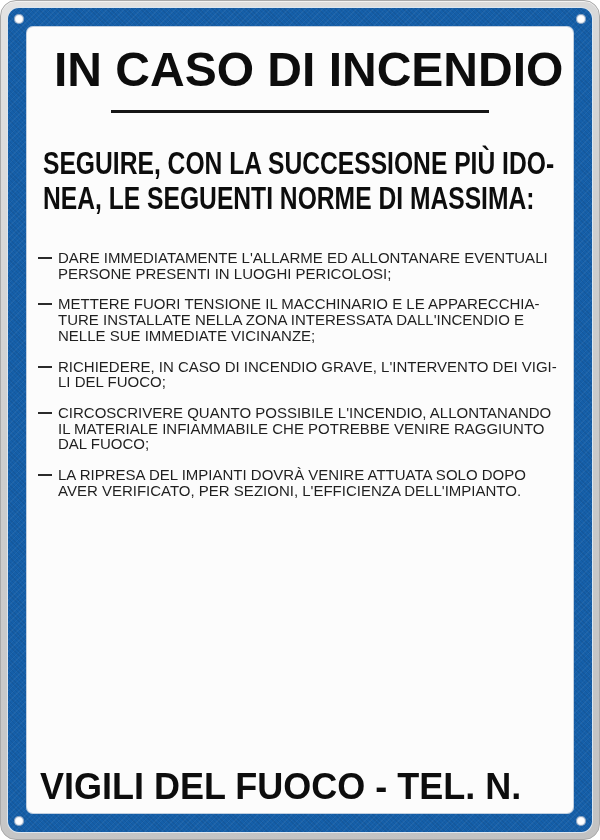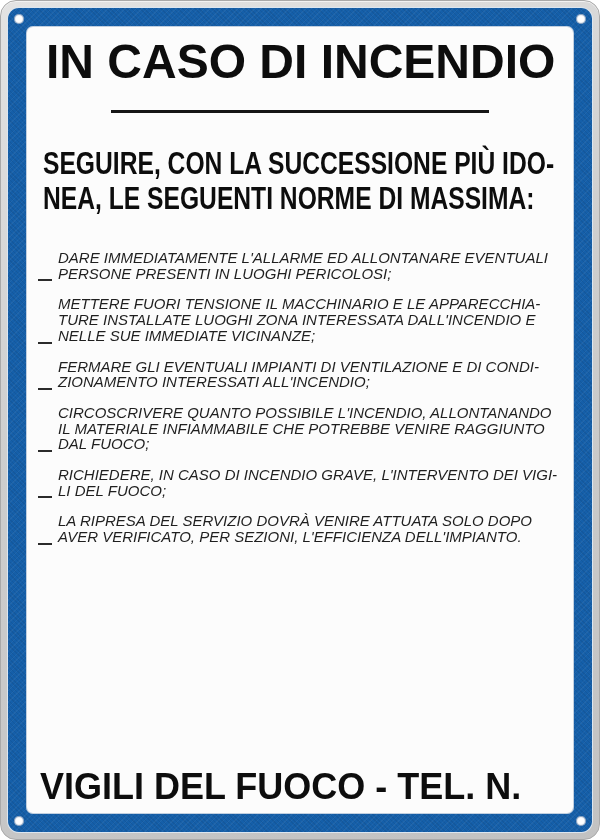--- a/index.html
+++ b/index.html
@@ -30,39 +30,39 @@
   .hole{
     position:absolute;width:10px;height:10px;border-radius:50%;
     background:#ffffff;box-shadow:0 0 1px 1px rgba(20,70,130,0.55) inset;
   }
   .hole-tl{left:13px;top:13px;}
   .hole-tr{right:13px;top:13px;}
   .hole-bl{left:13px;bottom:13px;}
   .hole-br{right:13px;bottom:13px;}
 
   .title{
-    position:absolute;left:45px;top:37px;margin:0;
+    position:absolute;left:45px;top:37px;margin:8px;
     font-size:48px;line-height:48px;font-weight:bold;
     color:#0d0d0d;white-space:pre;letter-spacing:0;
   }
   .title-underline{
     position:absolute;left:110px;top:109px;width:378px;height:3px;
     background:#161616;
   }
   .subtitle{
     position:absolute;left:42px;top:145px;
     font-size:32px;line-height:35px;font-weight:bold;
     color:#0d0d0d;white-space:pre;
     transform:scaleX(0.77);transform-origin:left top;
   }
   .list{
     position:absolute;left:37px;top:249px;width:532px;
   }
   .item{
-    display:flex;align-items:flex-end;margin:0 0 15px 0;font-style:italic;
+    display:flex;align-items:flex-start;margin:0 0 15px 0;
   }
   .dash{
     flex:none;width:14px;height:2px;margin:7px 6px 0 0;
     background:#2b2b2b;
   }
   .item-text{
     font-size:15px;line-height:15.7px;color:#1f1f1f;
     white-space:pre;letter-spacing:0;
   }
   .footer{
@@ -91,40 +91,35 @@
 
   <div class="list">
     <div class="item">
       <span class="dash"></span>
       <span class="item-text">DARE IMMEDIATAMENTE L'ALLARME ED ALLONTANARE EVENTUALI
 PERSONE PRESENTI IN LUOGHI PERICOLOSI;</span>
     </div>
     <div class="item">
       <span class="dash"></span>
       <span class="item-text">METTERE FUORI TENSIONE IL MACCHINARIO E LE APPARECCHIA-
-TURE INSTALLATE LUOGHI ZONA INTERESSATA DALL'INCENDIO E
+TURE INSTALLATE NELLA ZONA INTERESSATA DALL'INCENDIO E
 NELLE SUE IMMEDIATE VICINANZE;</span>
     </div>
     <div class="item">
       <span class="dash"></span>
-      <span class="item-text">FERMARE GLI EVENTUALI IMPIANTI DI VENTILAZIONE E DI CONDI-
-ZIONAMENTO INTERESSATI ALL'INCENDIO;</span>
+      <span class="item-text">RICHIEDERE, IN CASO DI INCENDIO GRAVE, L'INTERVENTO DEI VIGI-
+LI DEL FUOCO;</span>
     </div>
     <div class="item">
       <span class="dash"></span>
       <span class="item-text">CIRCOSCRIVERE QUANTO POSSIBILE L'INCENDIO, ALLONTANANDO
 IL MATERIALE INFIAMMABILE CHE POTREBBE VENIRE RAGGIUNTO
 DAL FUOCO;</span>
     </div>
     <div class="item">
       <span class="dash"></span>
-      <span class="item-text">RICHIEDERE, IN CASO DI INCENDIO GRAVE, L'INTERVENTO DEI VIGI-
-LI DEL FUOCO;</span>
-    </div>
-    <div class="item">
-      <span class="dash"></span>
-      <span class="item-text">LA RIPRESA DEL SERVIZIO DOVRÀ VENIRE ATTUATA SOLO DOPO
+      <span class="item-text">LA RIPRESA DEL IMPIANTI DOVRÀ VENIRE ATTUATA SOLO DOPO
 AVER VERIFICATO, PER SEZIONI, L'EFFICIENZA DELL'IMPIANTO.</span>
     </div>
   </div>
 
   <div class="footer">VIGILI DEL FUOCO - TEL. N.</div>
 </div>
 
 </body></html>

